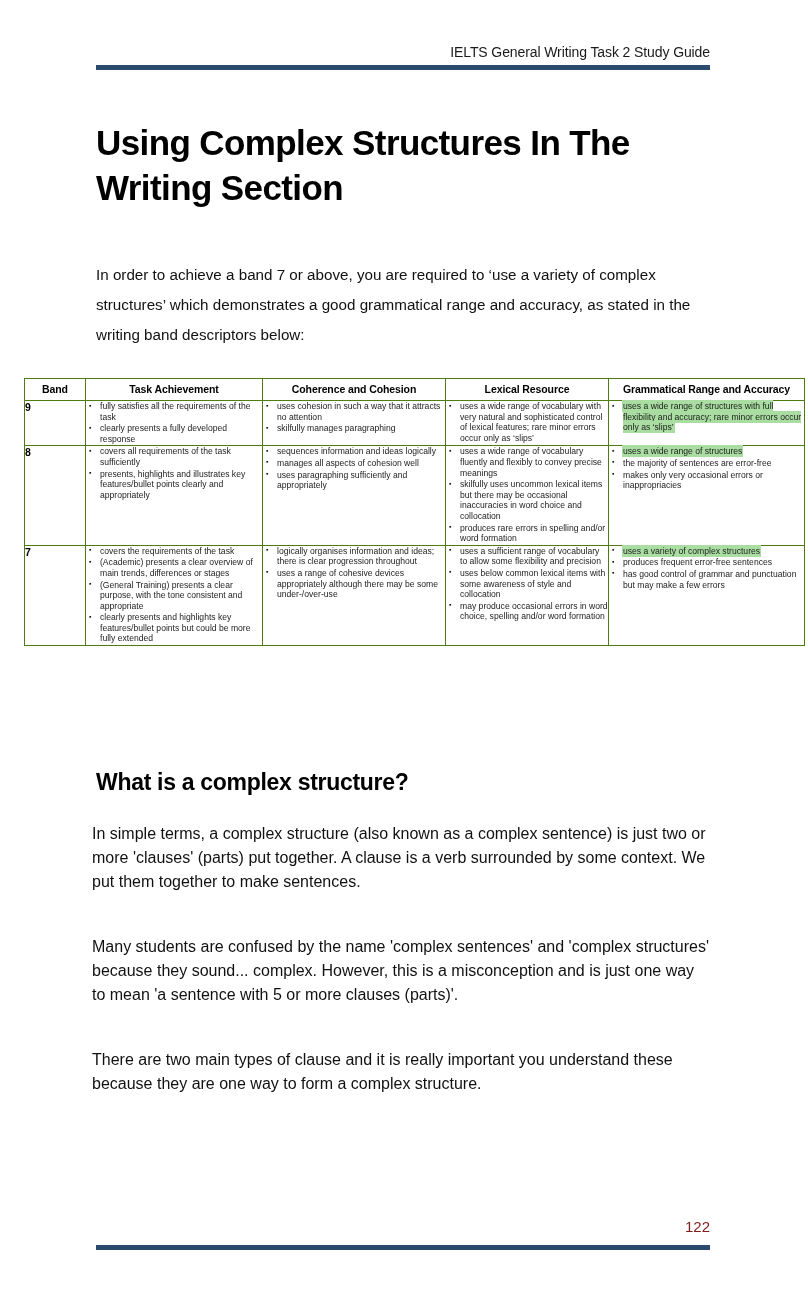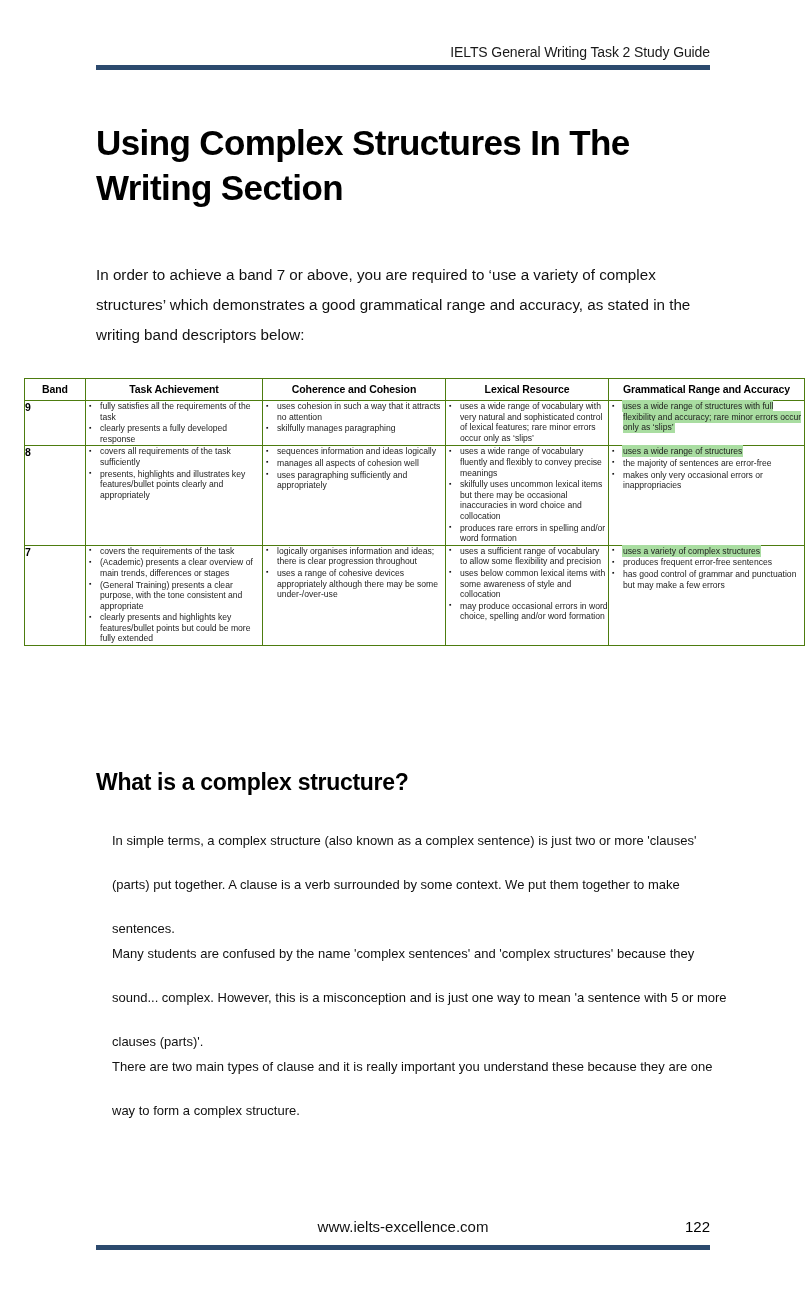--- a/index.html
+++ b/index.html
@@ -143,24 +143,24 @@
     width: 620px;
     font-size: 23px;
     font-weight: bold;
     letter-spacing: -0.3px;
     color: #000;
   }
 
   
   .body-para {
     position: absolute;
-    left: 112px;
+    left: 92px;
     width: 617px;
-    font-size: 13px;
-    line-height: 44px;
+    font-size: 16px;
+    line-height: 24px;
     color: #111111;
   }
   .p1 { top: 806px; }
   .p2 { top: 919px; }
   .p3 { top: 1032px; }
 
   
   .footer {
     position: absolute;
     left: 96px;
@@ -177,21 +177,21 @@
     right: 0;
     text-align: center;
     font-size: 15px;
     color: #111;
   }
   .footer-page {
     position: absolute;
     right: 0;
     top: 0;
     font-size: 15px;
-    color: #000000;
+    color: #7f1d1d;
   }
   .footer-rule {
     background: #2c4a6e;
     height: 5px;
     width: 100%;
     margin-top: 3px;
   }
 </style>
 </head>
 <body>
@@ -310,19 +310,18 @@
   </div>
 
   <h2 class="section-heading">What is a complex structure?</h2>
 
   <p class="body-para p1">In simple terms, a complex structure (also known as a complex sentence) is just two or more 'clauses' (parts) put together. A clause is a verb surrounded by some context. We put them together to make sentences.</p>
   <p class="body-para p2">Many students are confused by the name 'complex sentences' and 'complex structures' because they sound... complex. However, this is a misconception and is just one way to mean 'a sentence with 5 or more clauses (parts)'.</p>
   <p class="body-para p3">There are two main types of clause and it is really important you understand these because they are one way to form a complex structure.</p>
 
   <div class="footer">
     <div class="footer-row">
-      <span class="footer-url">www.ielts-excellence.com</span>
       <span class="footer-page">122</span>
     </div>
     <div class="footer-rule"></div>
   </div>
 
 </div>
 
 </body></html>

